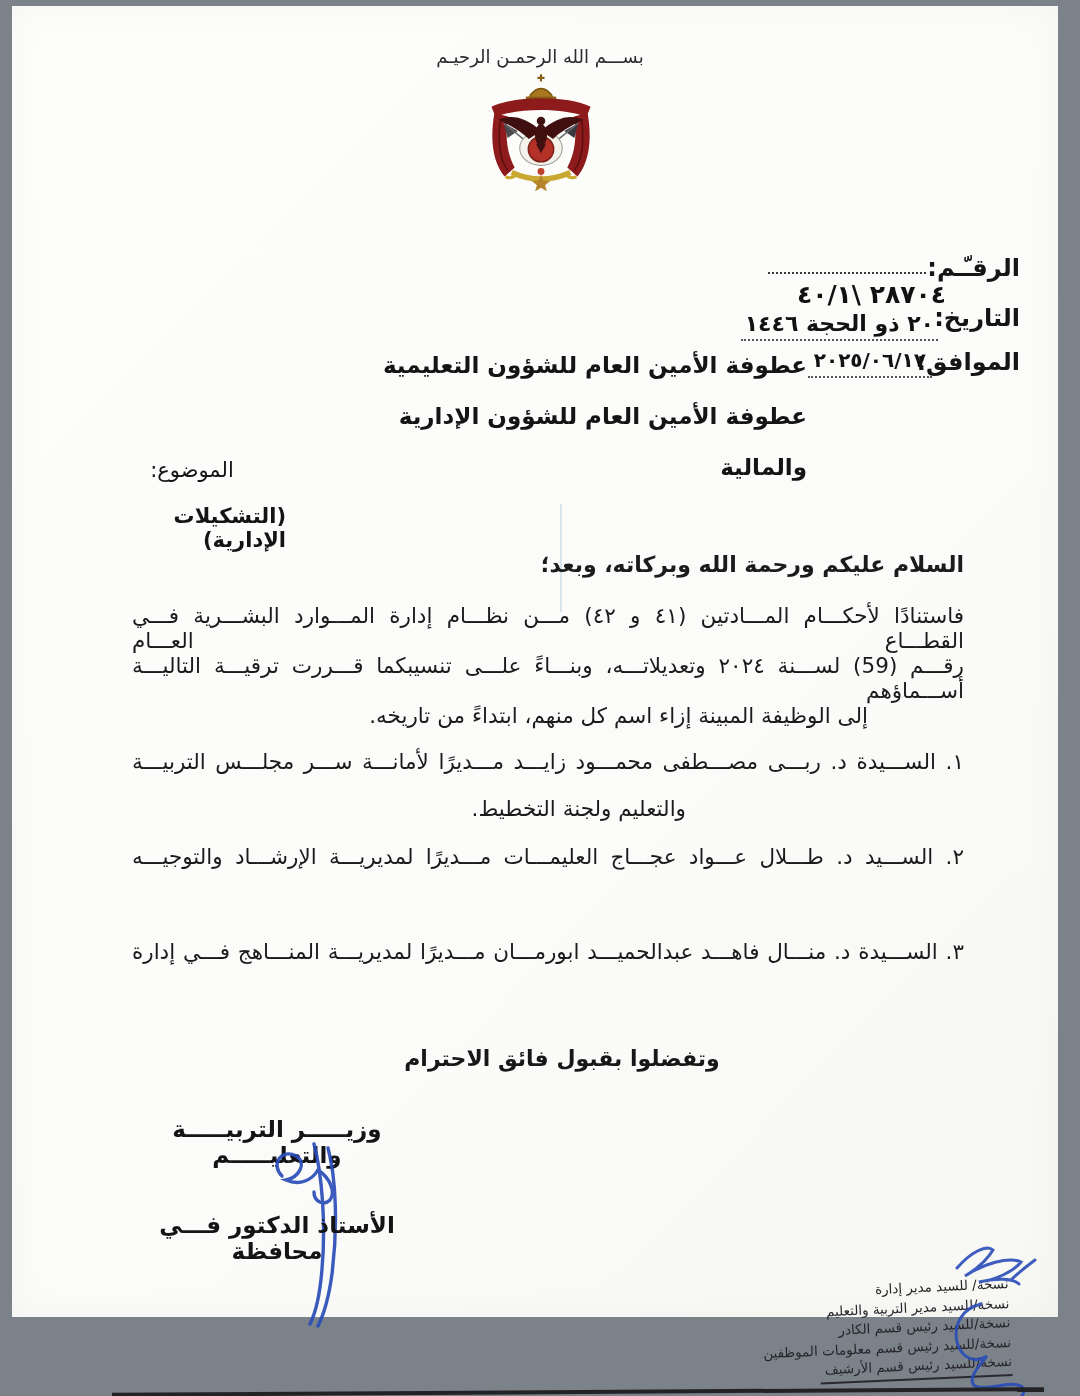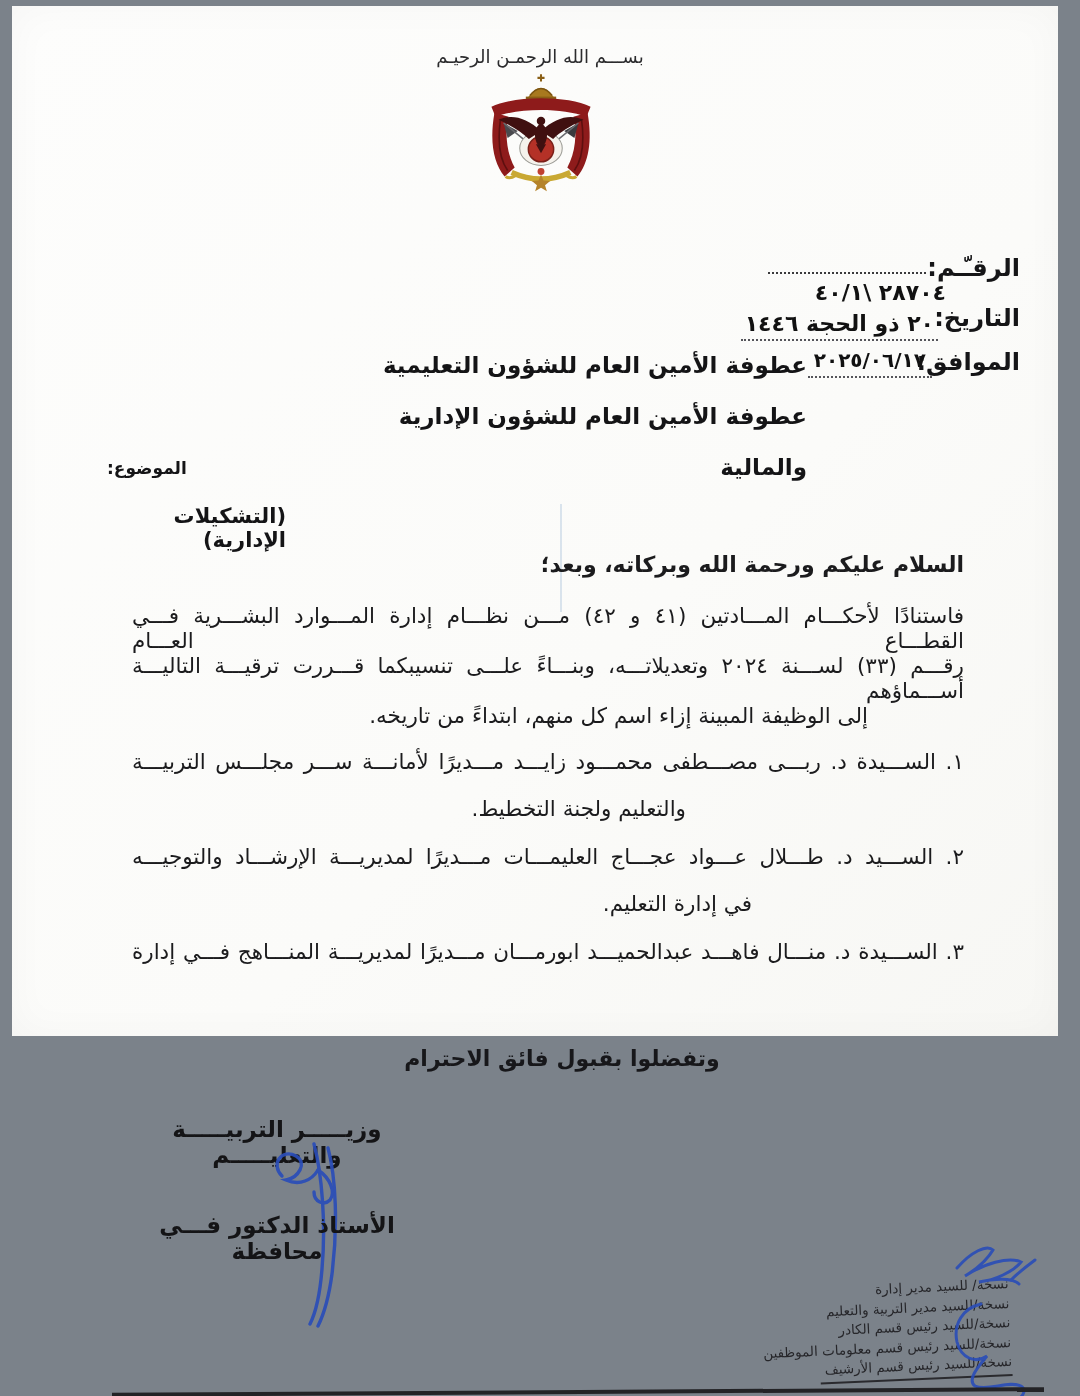--- a/index.html
+++ b/index.html
@@ -3,53 +3,53 @@
 <meta charset="utf-8">
 <style>
   html,body{margin:0;padding:0;}
   body{
     width:1080px;height:1396px;
     background:#7b828a;
     font-family:"DejaVu Sans",sans-serif;
     overflow:hidden;position:relative;
   }
   .page{
-    position:absolute;left:12px;top:6px;width:1046px;height:1030px;
+    position:absolute;left:12px;top:6px;width:1046px;height:1311px;
     background:linear-gradient(135deg,#fdfdfc 0%,#fbfbf9 60%,#f7f7f4 100%);
     box-shadow:inset 0 0 40px rgba(0,0,0,0.03);
   }
   .abs{position:absolute;}
   .rtl{direction:rtl;unicode-bidi:embed;}
   .justify{direction:rtl;text-align:justify;text-align-last:justify;}
 
   
   #basmala{left:388px;top:40px;width:280px;text-align:center;font-size:18px;
     color:#2b2b2d;letter-spacing:.5px;font-weight:400;}
   #crest{left:443px;top:64px;width:172px;height:122px;}
   #ministry-callig{left:378px;top:182px;width:300px;text-align:center;
     font-size:27px;font-weight:700;color:#1d1d20;}
 
   
   .ref-label{right:38px;width:90px;text-align:right;font-size:24px;font-weight:700;color:#151517;}
   #ref-num-label{top:248px;}
   #ref-date-label{top:298px;}
   #ref-greg-label{top:342px;}
   #dots-num{top:264px;right:132px;width:158px;border-bottom:2px dotted #3a3a3c;height:2px;}
-  #ref-num-value{top:274px;right:112px;font-size:22px;font-weight:700;letter-spacing:2px;color:#111;}
+  #ref-num-value{top:274px;right:112px;font-size:25px;font-weight:700;letter-spacing:2px;color:#111;}
   #ref-date-value{top:305px;right:120px;font-size:22px;font-weight:700;color:#111;
     border-bottom:2px dotted #55555a;padding:0 4px 3px 4px;}
   #ref-greg-value{top:342px;right:126px;font-size:20px;font-weight:700;color:#111;
     border-bottom:2px dotted #55555a;padding:0 6px 4px 6px;}
 
   
   #addressees{left:325px;top:334px;width:470px;text-align:right;font-size:23px;
     font-weight:700;color:#141416;line-height:51px;}
 
   
-  #subject-label{left:95px;top:452px;width:170px;text-align:left;font-size:17px;font-weight:700;color:#141416;}
+  #subject-label{left:95px;top:452px;width:170px;text-align:center;font-size:21px;font-weight:400;color:#141416;}
   #subject-value{left:88px;top:498px;width:186px;text-align:right;font-size:21px;font-weight:700;color:#141416;}
 
   
   .bodyline{left:120px;width:832px;font-size:21.5px;color:#1b1b1d;}
   #greeting{top:546px;padding-left:0;padding-right:52px;text-align:right;direction:rtl;font-weight:700;font-size:22px;}
   #body-l1{top:597px;}
   #body-l2{top:647px;}
   #body-l3{top:697px;text-align:right;direction:rtl;padding-right:96px;width:736px;}
   #item1-l1{top:743px;}
   #item1-l2{top:790px;text-align:right;direction:rtl;padding-right:278px;width:554px;}
@@ -142,27 +142,26 @@
     <span class="abs-line" style="display:block;">عطوفة الأمين العام للشؤون الإدارية والمالية</span>
   </div>
 
   <div class="abs rtl" id="subject-label">الموضوع:</div>
   <div class="abs rtl" id="subject-value">(التشكيلات الإدارية)</div>
 
   <div class="abs" id="scan-streak"></div>
 
   <div class="abs bodyline" id="greeting">السلام عليكم ورحمة الله وبركاته، وبعد؛</div>
   <div class="abs bodyline justify" id="body-l1">فاستنادًا لأحكـــام المـــادتين (٤١ و ٤٢) مـــن نظـــام إدارة المـــوارد البشـــرية فـــي القطـــاع العـــام</div>
-  <div class="abs bodyline justify" id="body-l2">رقـــم (٣٣) لســـنة ٢٠٢٤ وتعديلاتـــه، وبنـــاءً علـــى تنسيبكما قـــررت ترقيـــة التاليـــة أســـماؤهم</div>
+  <div class="abs bodyline justify" id="body-l2">رقـــم (59) لســـنة ٢٠٢٤ وتعديلاتـــه، وبنـــاءً علـــى تنسيبكما قـــررت ترقيـــة التاليـــة أســـماؤهم</div>
   <div class="abs bodyline" id="body-l3">إلى الوظيفة المبينة إزاء اسم كل منهم، ابتداءً من تاريخه.</div>
 
   <div class="abs bodyline justify" id="item1-l1">١. الســـيدة د. ربـــى مصـــطفى محمـــود زايـــد مـــديرًا لأمانـــة ســـر مجلـــس التربيـــة</div>
   <div class="abs bodyline" id="item1-l2">والتعليم ولجنة التخطيط.</div>
   <div class="abs bodyline justify" id="item2-l1">٢. الســـيد د. طـــلال عـــواد عجـــاج العليمـــات مـــديرًا لمديريـــة الإرشـــاد والتوجيـــه</div>
-  <div class="abs bodyline" id="item2-l2">في إدارة التعليم.</div>
   <div class="abs bodyline justify" id="item3-l1">٣. الســـيدة د. منـــال فاهـــد عبدالحميـــد ابورمـــان مـــديرًا لمديريـــة المنـــاهج فـــي إدارة</div>
 
   <div class="abs rtl" id="closing">وتفضلوا بقبول فائق الاحترام</div>
 
   <div class="abs rtl" id="signer-title">وزيـــــر التربيـــــة والتعليـــــم</div>
   <svg class="abs" id="minister-signature" viewBox="0 0 130 195" xmlns="http://www.w3.org/2000/svg">
     <g fill="none" stroke="#2a4db8" stroke-width="3.4" stroke-linecap="round" opacity="0.92">
       <path d="M30 42 C18 30 30 14 44 22 C56 29 46 44 34 46 C48 52 60 46 66 36"></path>
       <path d="M62 10 C70 40 74 90 70 135 C68 160 64 178 58 190"></path>
       <path d="M76 14 C84 44 86 92 80 140 C77 162 72 180 66 192"></path>

